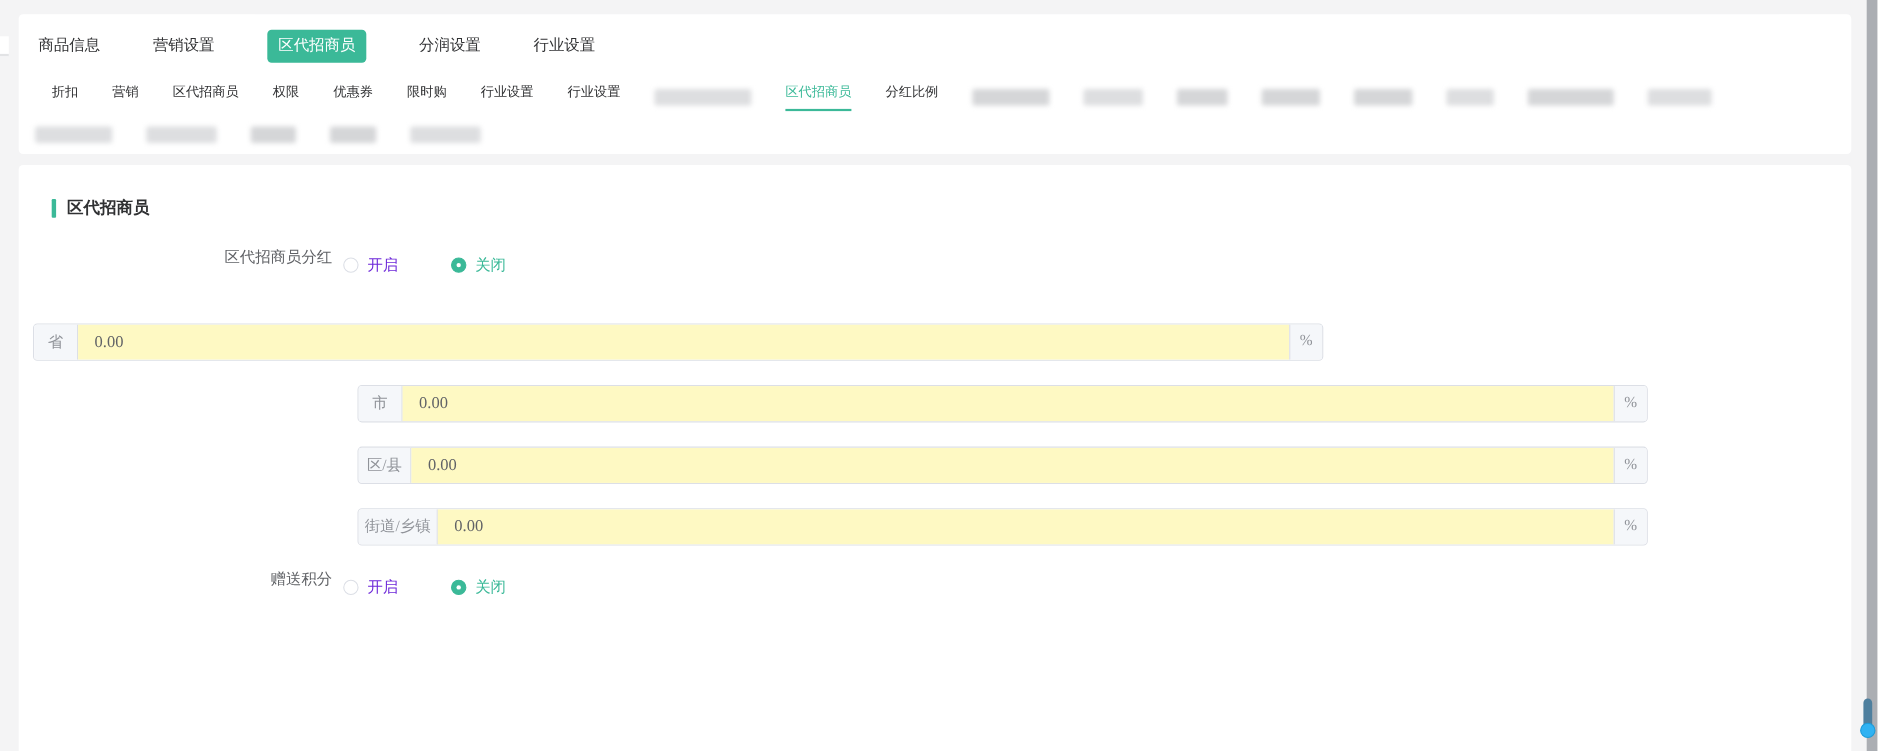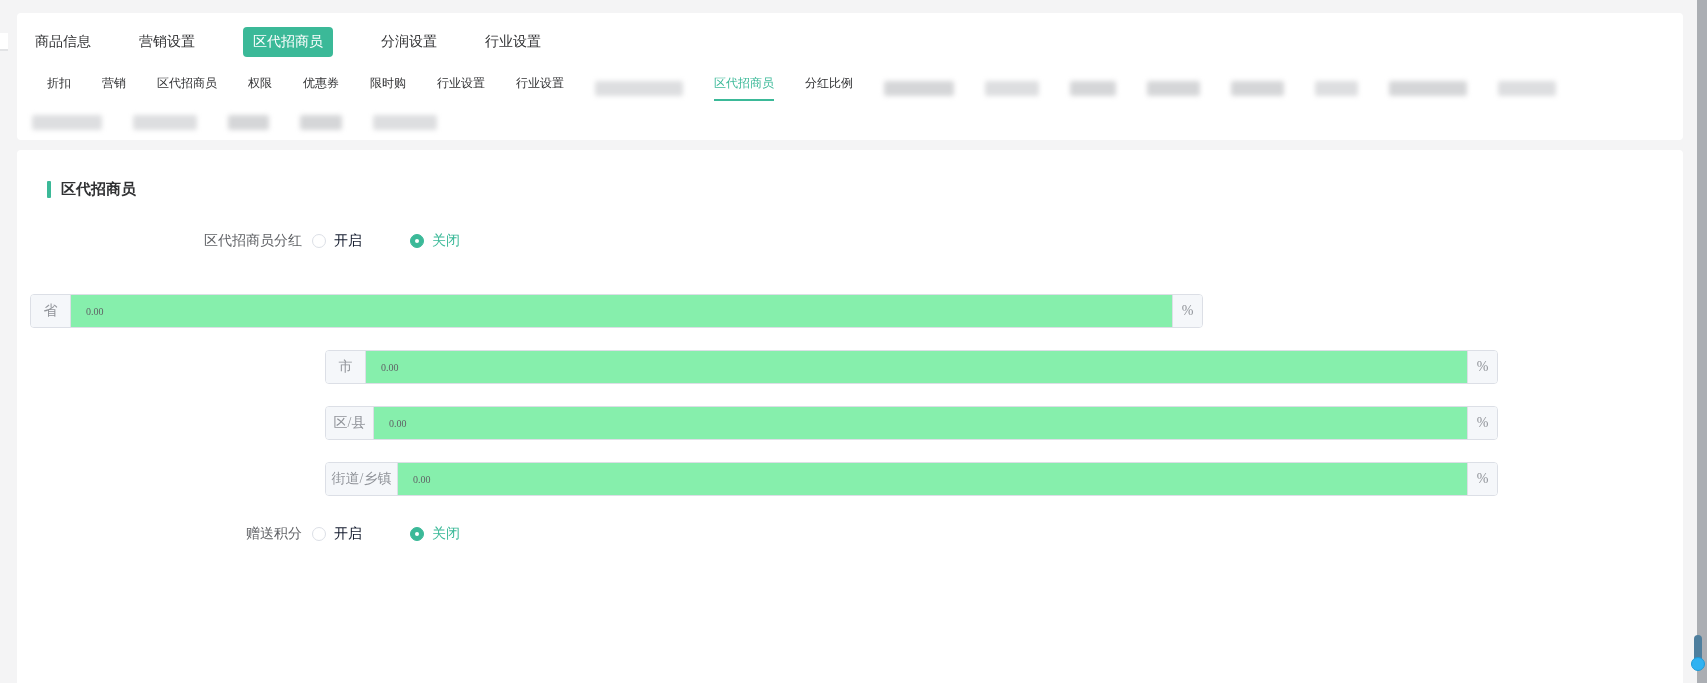--- a/index.html
+++ b/index.html
@@ -27,39 +27,39 @@
   .blur-item.lite { background:#dddee0; }
 
   .tertiary-tabs { display:flex; align-items:center; gap:31px; padding:14px 0 0 15px; }
 
   
   .section-header { display:flex; align-items:center; padding:30px 0 0 30px; }
   .section-bar { width:4px; height:17px; background:#3bb998; border-radius:1px; margin-right:10px; flex:none; }
   .section-title { font-size:15px; font-weight:bold; color:#303133; }
 
   .form { margin-top:26px; }
-  .form-row { display:flex; align-items:center; margin-bottom:14px; min-height:32px; }
+  .form-row { display:flex; margin-bottom:14px; min-height:32px; }
   .form-label { width:295px; text-align:right; padding-right:10px; font-size:14px; color:#606266; flex:none; }
 
   .radio-group { display:flex; align-items:center; }
   .radio { display:flex; align-items:center; cursor:pointer; }
   .radio + .radio { margin-left:48px; }
   .radio-circle { width:14px; height:14px; border:1px solid #dcdfe6; border-radius:50%; background:#fff; flex:none; position:relative; }
-  .radio-label { margin-left:8px; font-size:14px; color:#0f172a; }
+  .radio-label { margin-left:8px; font-size:14px; color:#6d28d9; }
   .radio.checked .radio-circle { background:#3bb998; border-color:#3bb998; }
   .radio.checked .radio-circle::after { content:""; position:absolute; top:50%; left:50%; width:4px; height:4px; background:#fff; border-radius:50%; transform:translate(-50%,-50%); }
   .radio.checked .radio-label { color:#3bb998; }
 
   .input-row { margin-bottom:22px; }
   .input-group { display:flex; align-items:stretch; width:1173px; height:34px; margin-left:13px; border:1px solid #dcdfe6; border-radius:4px; background:#fff; overflow:hidden; }
   .input-prefix { display:flex; align-items:center; justify-content:center; background:#f5f7fa; border-right:1px solid #dcdfe6; color:#909399; font-size:14px; flex:none; white-space:nowrap; }
   .input-prefix.w40 { width:40px; }
   .input-prefix.w48 { width:48px; }
   .input-prefix.w72 { width:72px; }
-  .input-field { flex:1; border:none; outline:none; padding:0 15px; font-size:10px; color:#606266; font-family:inherit; background:#86efac; }
+  .input-field { flex:1; border:none; outline:none; padding:0 15px; font-size:15px; color:#606266; font-family:inherit; background:#fef9c3; }
   .input-suffix { display:flex; align-items:center; justify-content:center; width:30px; background:#f5f7fa; border-left:1px solid #dcdfe6; color:#909399; font-size:14px; flex:none; }
 
   .row-gap-top { margin-top:37px; }
   .row-gap-points { margin-top:16px; }
 
   
   .scrollbar { position:absolute; right:0; top:0; width:10px; height:683px; background:#abaeb3; }
   .blue-widget { position:absolute; right:1px; bottom:12px; width:16px; display:flex; flex-direction:column; align-items:center; }
   .blue-widget .stem { width:8px; height:26px; background:#4e7f9e; border-radius:4px 4px 2px 2px; }
   .blue-widget .bulb { width:14px; height:14px; background:#30b2f2; border:1px solid #1d9bd8; border-radius:50%; margin-top:-4px; }

